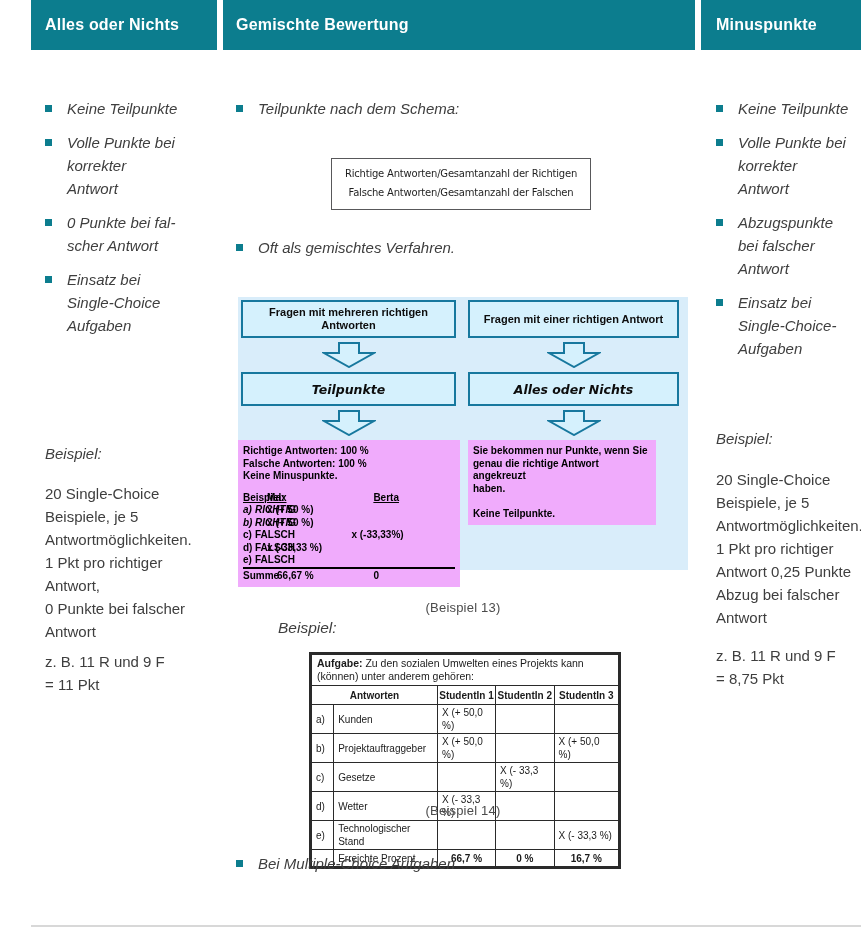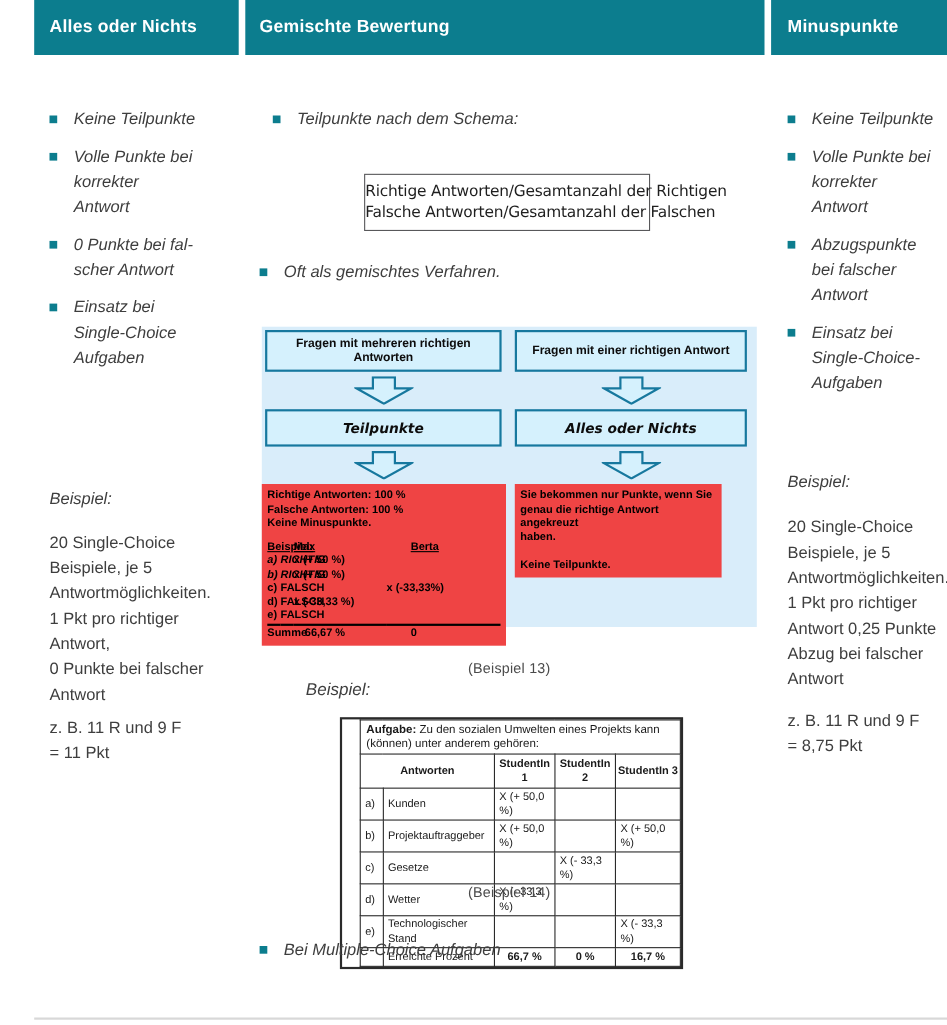--- a/index.html
+++ b/index.html
@@ -28,41 +28,41 @@
 
   .example-label { font-style:italic; font-size:15px; color:#3e3e3e; }
   .caption { font-size:13px; color:#4b4b4b; letter-spacing:.2px; }
 
   
   .schema-box {
     border:1px solid #58585a; background:#ffffff; box-sizing:border-box;
     padding:8px 0 9px 0; text-align:center;
   }
   .schema-line {
-    font-family:"DejaVu Sans", sans-serif; font-size:14px; letter-spacing:-.2px;
+    font-family:"DejaVu Sans", sans-serif; font-size:10px; letter-spacing:-.2px;
     color:#1f1f1f; white-space:nowrap; line-height:14px;
   }
   .schema-line + .schema-line { margin-top:5px; }
 
   
   .flow-panel { background:#d9edfa; }
   .fcol { position:absolute; top:3px; }
   .fcol-left  { left:3px;   width:215px; }
   .fcol-right { left:230px; width:211px; }
   .fbox {
     background:#d5f1fd; border:2px solid #17789e; box-sizing:border-box;
     display:flex; align-items:center; justify-content:center; text-align:center;
     color:#0d0d0d;
   }
   .fbox-top { height:38px; font-weight:700; font-size:11px; line-height:13px; }
   .fbox-mid { height:34px; font-family:"DejaVu Sans", sans-serif; font-weight:700; font-size:12.5px;font-style:italic; }
   .farrow { display:flex; justify-content:center; margin:4px 0; height:26px; }
 
   .ynote {
-    background:#ef4444; color:#000; font-weight:700; font-size:10px;
+    background:#f0abfc; color:#000; font-weight:700; font-size:10px;
     box-sizing:border-box; padding:5px 5px;
   }
   .ynote-left  { width:222px; margin-left:-3px; min-height:130px; }
   .ynote-right { width:188px; min-height:72px; line-height:12.5px; }
   .ynote-intro { line-height:12.5px; margin-bottom:9px; }
 
   .note-table { border-collapse:collapse; width:212px; table-layout:fixed; }
   .note-table td { padding:0; font-size:10px; line-height:12.5px; vertical-align:top; }
   .note-table .c-letter { width:20px; }
   .note-table .c-status { width:58px; }
@@ -70,21 +70,21 @@
   .note-table .c-berta  { width:64px; }
   .note-table .u { text-decoration:underline; }
   .note-table .it { font-style:italic; }
   .note-table .sum-row td { border-top:2px solid #000; padding-top:1px; }
   .pl10 { padding-left:10px !important; }
   .pl22 { padding-left:22px !important; }
 
   
   .aufgabe-table {
     border-collapse:collapse; width:312px; background:#fff;
-    font-size:10px; color:#1a1a1a; table-layout:fixed;padding-left:16px;
+    font-size:10px; color:#1a1a1a; table-layout:fixed;
   }
   .aufgabe-table td { border:1px solid #2a2a2a; padding:1px 4px; line-height:13px; height:14px; overflow:hidden; }
   .aufgabe-table .cap td { font-size:10.5px; padding:2px 5px; line-height:13px; height:auto; }
   .aufgabe-table .hrow td { font-weight:700; text-align:center; padding:2px 1px; }
   .aufgabe-table .c-let { width:17px; text-align:left; }
   .aufgabe-table .c-lab { width:101px; }
   .aufgabe-table .c-s1 { width:57px; }
   .aufgabe-table .c-s2 { width:58px; }
   .aufgabe-table .c-s3 { width:69px; }
   .aufgabe-table .frow .val { font-weight:700; text-align:center; }
@@ -134,21 +134,21 @@
   <div class="abs body-text pre" style="left:14px; top:482px; width:170px;">20 Single-Choice
 Beispiele, je 5
 Antwortmöglichkeiten.
 1 Pkt pro richtiger
 Antwort,
 0 Punkte bei falscher
 Antwort</div>
   <div class="abs body-text pre" style="left:14px; top:650px; width:170px;">z. B. 11 R und 9 F
 = 11 Pkt</div>
 
-  <div class="abs bullet-item" style="left:217px; top:97px; width:440px;">
+  <div class="abs bullet-item" style="left:205px; top:97px; width:440px;">
     <span class="bullet-sq"></span>
     <span class="body-text">Teilpunkte nach dem Schema:</span>
   </div>
 
   <div class="abs schema-box" style="left:300px; top:158px; width:260px;">
     <div class="schema-line">Richtige Antworten/Gesamtanzahl der Richtigen</div>
     <div class="schema-line">Falsche Antworten/Gesamtanzahl der Falschen</div>
   </div>
 
   <div class="abs bullet-item" style="left:205px; top:236px; width:440px;">

